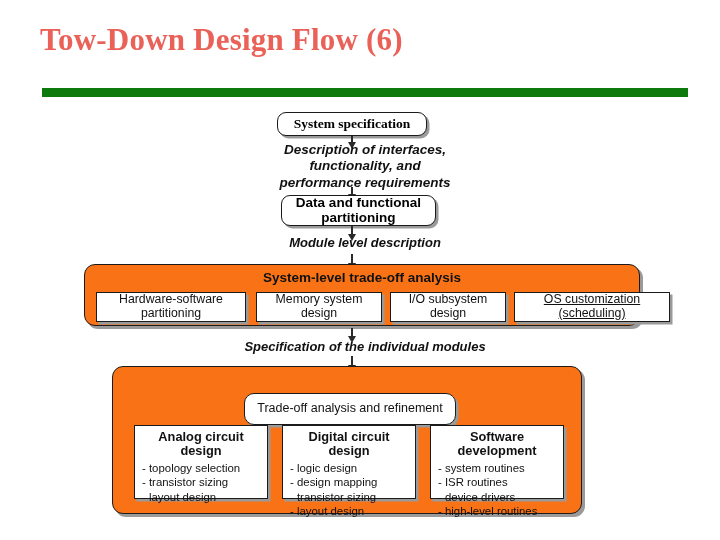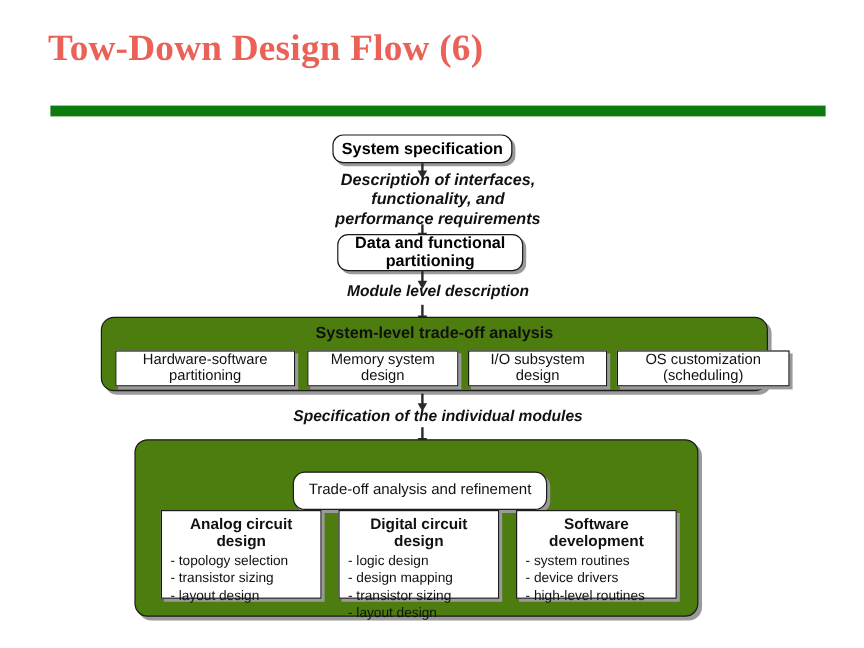--- a/index.html
+++ b/index.html
@@ -58,28 +58,28 @@
   .sqbox {
     position: absolute;
     background: #ffffff;
     border: 1.5px solid #1b1b1b;
     box-shadow: 2.5px 2.5px 0 0 #9a9a9a;
     text-align: center;
     line-height: 1.1;
   }
   .container {
     position: absolute;
-    background: #4d7c0f;
+    background: #f97316;
     border: 1.6px solid #1b1b1b;
     border-radius: 11px;
     box-shadow: 3px 3px 0 0 #9a9a9a;
   }
 
   .serif-bold {
-    font-family: Liberation Sans, sans-serif;
+    font-family: Liberation Serif, serif;
     font-weight: bold;
   }
   .sans-bold {
     font-family: "Liberation Sans", sans-serif;
     font-weight: bold;
   }
   .italic-note {
     position: absolute;
     font-family: "Liberation Sans", sans-serif;
     font-style: italic;
@@ -137,21 +137,21 @@
   .subbox {
     top: 27px; height: 30px;
     font-size: 12.3px;
     display: flex; align-items: center; justify-content: center;
     font-family: "Liberation Sans", sans-serif;
     color: #111;
   }
   #sub-hw-sw { left: 11px; width: 150px; }
   #sub-memory { left: 171px; width: 126px; }
   #sub-io     { left: 305px; width: 116px; }
-  #sub-os     { left: 429px; width: 144px; }
+  #sub-os     { left: 429px; width: 156px; text-decoration: underline; }
 
   #note-spec-modules {
     left: 225px; top: 235px; width: 280px;
     font-size: 13px;
   }
 
   #container-module-design {
     left: 112px; top: 262px; width: 470px; height: 148px;
   }
   #label-module-design {
@@ -285,20 +285,21 @@
           <li>- transistor sizing</li>
           <li>- layout design</li>
         </ul>
       </div>
 
       <div class="sqbox bigbox" id="big-software">
         <div class="bb-title" style="white-space:pre-line">Software
 development</div>
         <ul>
           <li>- system routines</li>
+          <li>- ISR routines</li>
           <li>- device drivers</li>
           <li>- high-level routines</li>
         </ul>
       </div>
     </div>
 
   </div>
 </div>
 
 </body></html>

